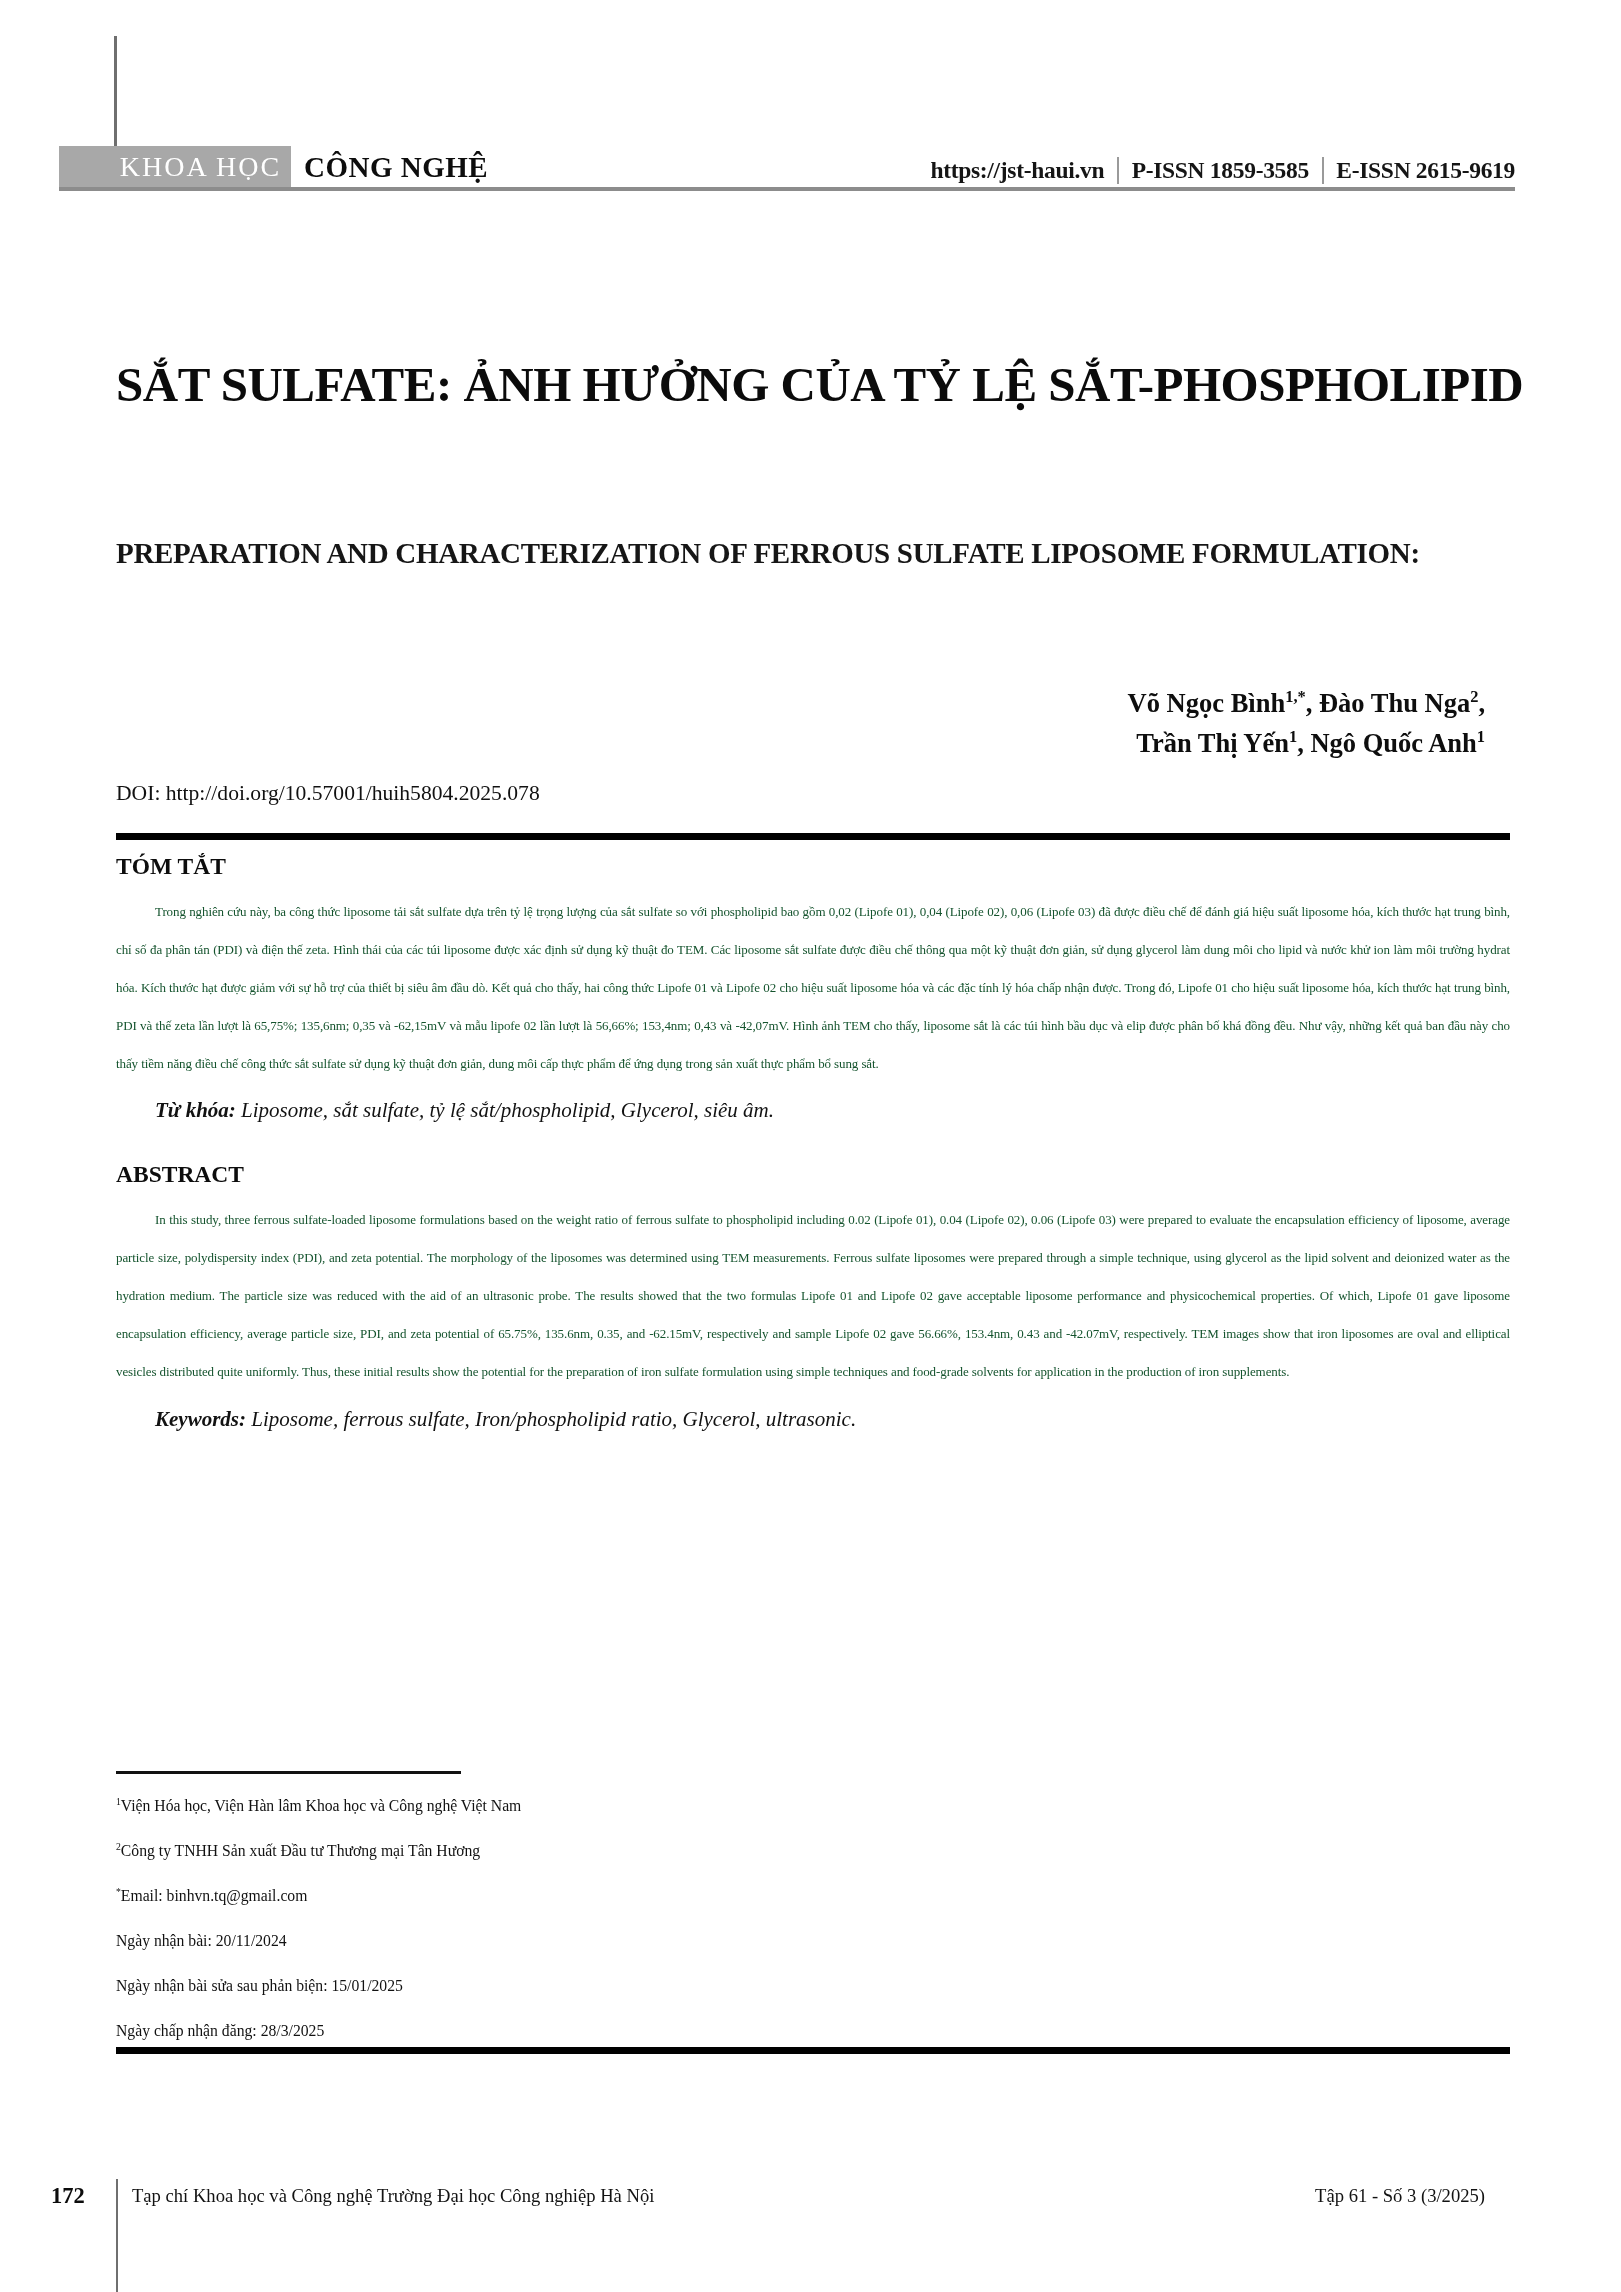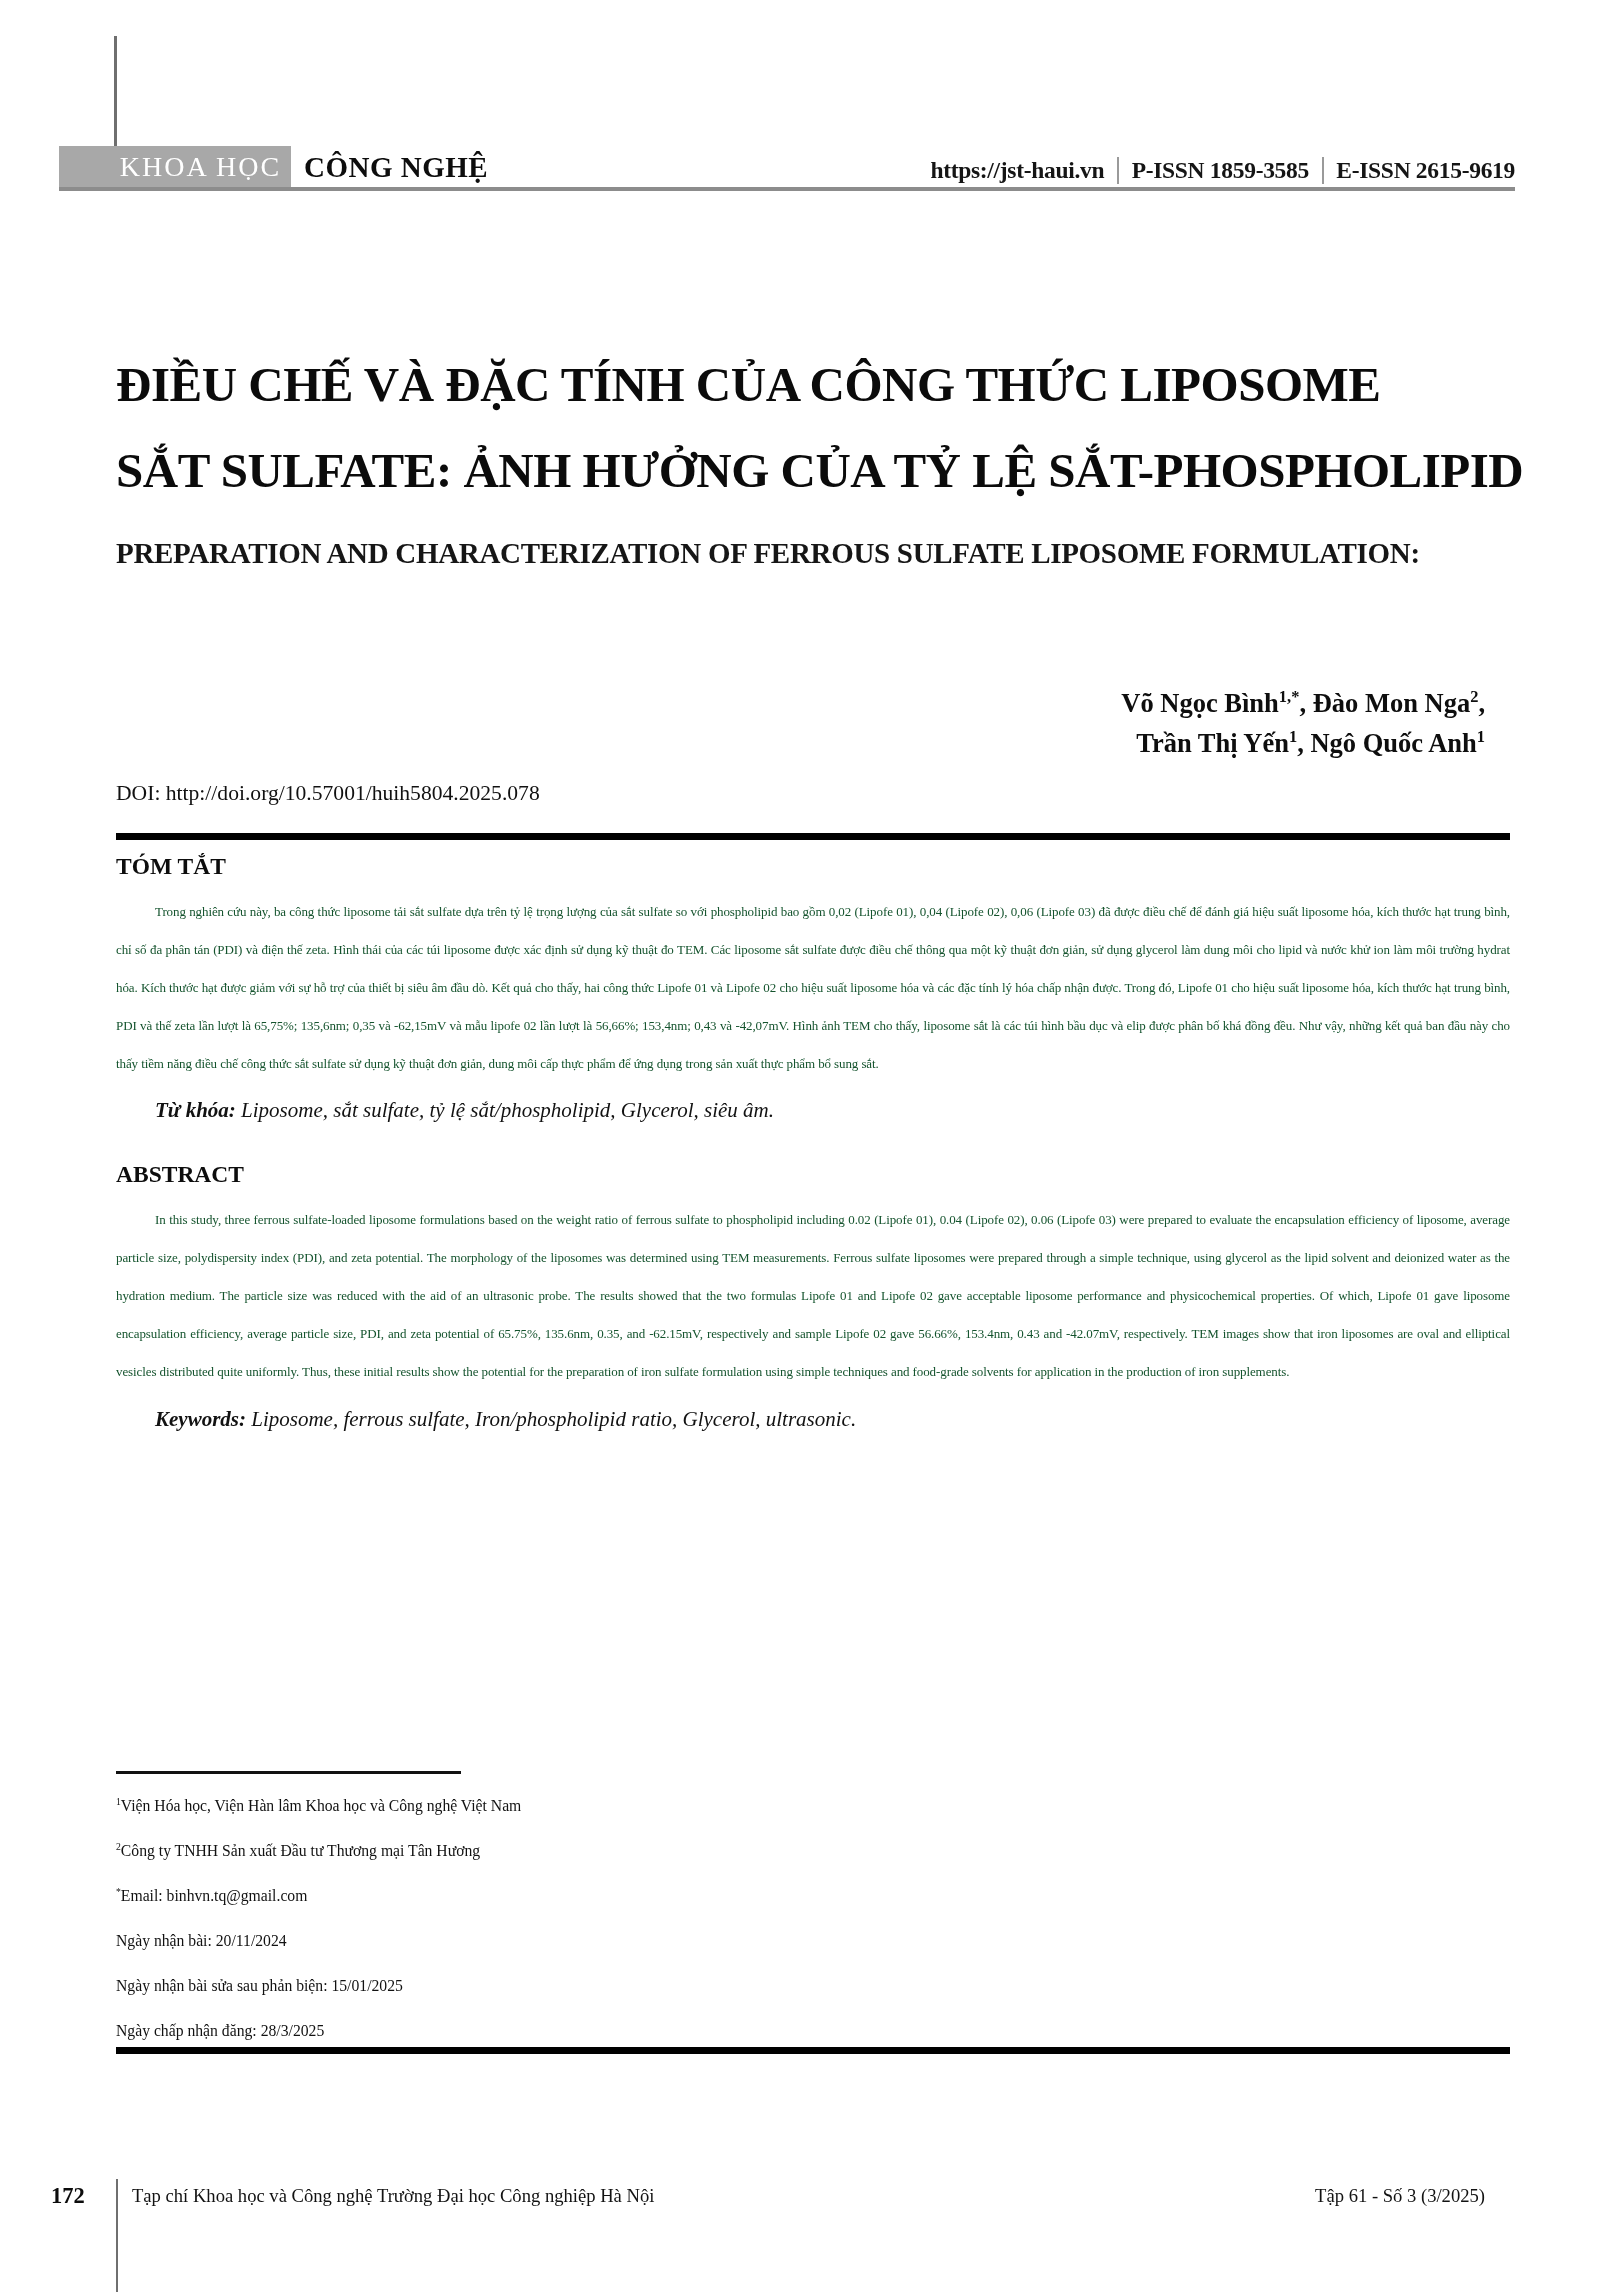--- a/index.html
+++ b/index.html
@@ -89,30 +89,29 @@
       <span>https://jst-haui.vn</span>
       <span class="meta-sep"></span>
       <span>P-ISSN 1859-3585</span>
       <span class="meta-sep"></span>
       <span>E-ISSN 2615-9619</span>
     </div>
   </div>
   <div class="header-rule"></div>
 
   <div class="title-vi">
-    <div>ĐIỀU CHẾ VÀ ĐẶC TÍNH CỦA CÔNG THỨC LIPOSOME</div>
     <div>SẮT SULFATE: ẢNH HƯỞNG CỦA TỶ LỆ SẮT-PHOSPHOLIPID</div>
   </div>
 
   <div class="title-en">
     <div>PREPARATION AND CHARACTERIZATION OF FERROUS SULFATE LIPOSOME FORMULATION:</div>
   </div>
 
   <div class="authors">
-    <div><span>Võ Ngọc Bình</span><sup>1,*</sup><span>, </span><span>Đào Mon Nga</span><sup>2</sup><span>,</span></div>
+    <div><span>Võ Ngọc Bình</span><sup>1,*</sup><span>, </span><span>Đào Thu Nga</span><sup>2</sup><span>,</span></div>
     <div><span>Trần Thị Yến</span><sup>1</sup><span>, </span><span>Ngô Quốc Anh</span><sup>1</sup></div>
   </div>
 
   <div class="doi">DOI: http://doi.org/10.57001/huih5804.2025.078</div>
 
   <div class="rule-black-top"></div>
 
   <div class="abstract-box">
     <div class="sec-heading">TÓM TẮT</div>
     <p class="para">Trong nghiên cứu này, ba công thức liposome tải sắt sulfate dựa trên tỷ lệ trọng lượng của sắt sulfate so với phospholipid bao gồm 0,02 (Lipofe 01), 0,04 (Lipofe 02), 0,06 (Lipofe 03) đã được điều chế để đánh giá hiệu suất liposome hóa, kích thước hạt trung bình, chỉ số đa phân tán (PDI) và điện thế zeta. Hình thái của các túi liposome được xác định sử dụng kỹ thuật đo TEM. Các liposome sắt sulfate được điều chế thông qua một kỹ thuật đơn giản, sử dụng glycerol làm dung môi cho lipid và nước khử ion làm môi trường hydrat hóa. Kích thước hạt được giảm với sự hỗ trợ của thiết bị siêu âm đầu dò. Kết quả cho thấy, hai công thức Lipofe 01 và Lipofe 02 cho hiệu suất liposome hóa và các đặc tính lý hóa chấp nhận được. Trong đó, Lipofe 01 cho hiệu suất liposome hóa, kích thước hạt trung bình, PDI và thế zeta lần lượt là 65,75%; 135,6nm; 0,35 và -62,15mV và mẫu lipofe 02 lần lượt là 56,66%; 153,4nm; 0,43 và -42,07mV. Hình ảnh TEM cho thấy, liposome sắt là các túi hình bầu dục và elip được phân bố khá đồng đều. Như vậy, những kết quả ban đầu này cho thấy tiềm năng điều chế công thức sắt sulfate sử dụng kỹ thuật đơn giản, dung môi cấp thực phẩm để ứng dụng trong sản xuất thực phẩm bổ sung sắt.</p>

